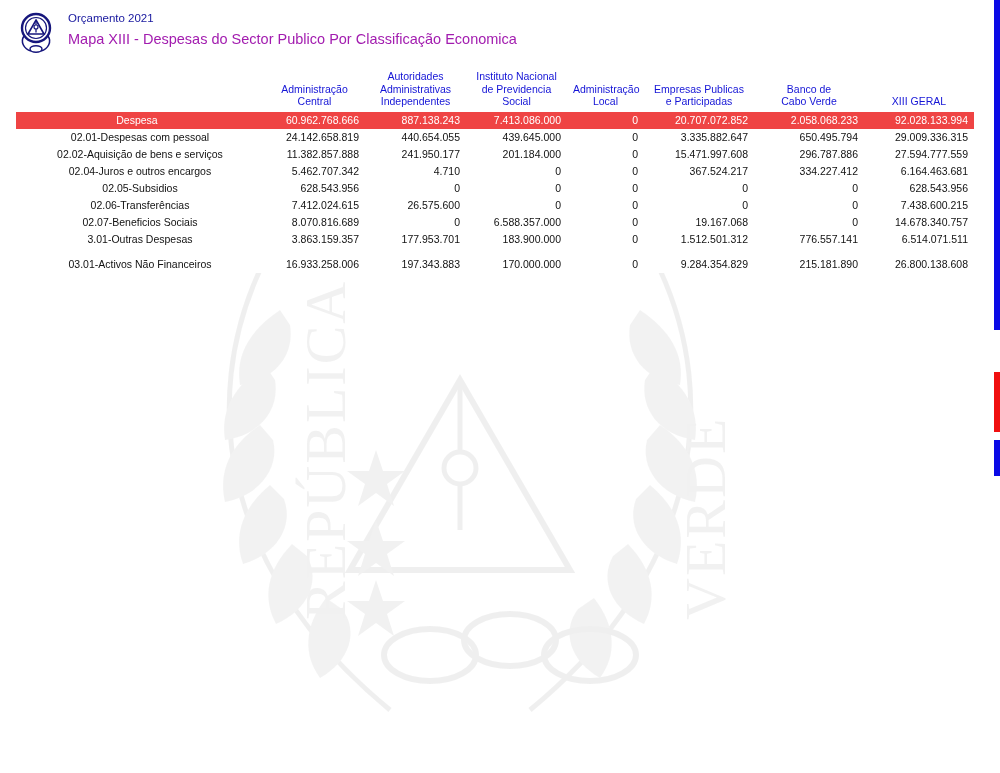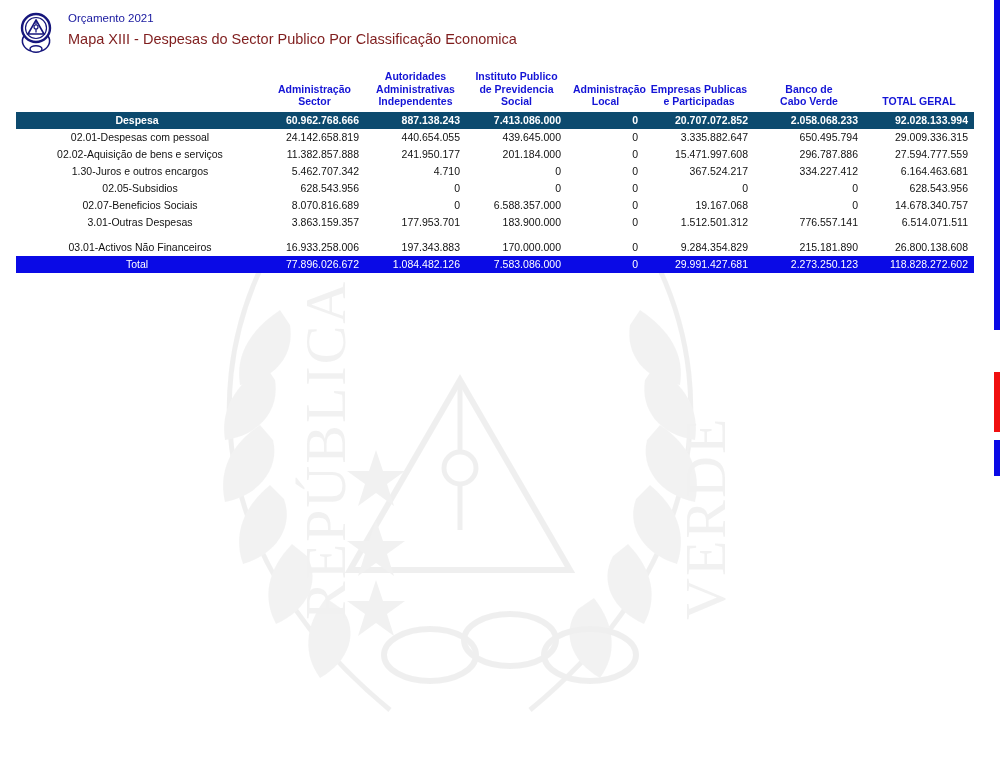--- a/index.html
+++ b/index.html
@@ -49,21 +49,21 @@
   #emblem svg { display: block; width: 44px; height: 44px; }
   #titles { margin-left: 10px; padding-top: 3px; }
   #doc-subtitle {
     font-size: 11.5px;
     color: #17179e;
     line-height: 14px;
     margin-bottom: 6px;
   }
   #doc-title {
     font-size: 14.5px;
-    color: #7f1d1d;
+    color: #a21caf;
     font-weight: normal;
     line-height: 17px;
   }
 
   
   #table-wrap {
     position: relative;
     z-index: 2;
     margin: 14px 0 0 16px;
     width: 958px;
@@ -78,44 +78,43 @@
   table.report col.c-label  { width: 248px; }
   table.report col.c-val    { width: 101px; }
   table.report col.c-val2   { width: 101px; }
   table.report col.c-val3   { width: 101px; }
   table.report col.c-val4   { width: 77px;  }
   table.report col.c-val5   { width: 110px; }
   table.report col.c-val6   { width: 110px; }
   table.report col.c-val7   { width: 110px; }
 
   table.report thead th {
-    font-weight: bold;
+    font-weight: normal;
     font-size: 10.5px;
     color: #1414d6;
     text-align: center;
     vertical-align: bottom;
     padding: 2px 6px 4px 6px;
     line-height: 12.5px;
   }
   table.report thead th.label-head { text-align: left; }
 
   table.report td {
     padding: 2px 6px;
     line-height: 13px;
     height: 17px;
     white-space: nowrap;
     overflow: hidden;
   }
   td.label { text-align: center; padding-left: 8px; }
   td.num   { text-align: right; }
 
   tr.group td {
-    background: #0c4a6e;
+    background: #ef4444;
     color: #ffffff;
-    font-weight: bold;
   }
   tr.group td.label { text-align: center; padding-left: 0; }
 
   tr.total td {
     background: #0a0ae6;
     color: #ffffff;
   }
   tr.total td.label { text-align: center; padding-left: 0; }
 
   tr.item td { background: #ffffff; }
@@ -213,27 +212,27 @@
           <col class="c-val2">
           <col class="c-val3">
         <col class="c-val4">
           <col class="c-val5">
           <col class="c-val6">
           <col class="c-val7">
       </colgroup>
       <thead>
         <tr id="head-row">
             <th class="label-head"><span></span></th>
-            <th><span>Administração</span><br><span>Sector</span></th>
+            <th><span>Administração</span><br><span>Central</span></th>
             <th><span>Autoridades</span><br><span>Administrativas</span><br><span>Independentes</span></th>
-            <th><span>Instituto Publico</span><br><span>de Previdencia</span><br><span>Social</span></th>
+            <th><span>Instituto Nacional</span><br><span>de Previdencia</span><br><span>Social</span></th>
             <th><span>Administração</span><br><span>Local</span></th>
             <th><span>Empresas Publicas</span><br><span>e Participadas</span></th>
             <th><span>Banco de</span><br><span>Cabo Verde</span></th>
-            <th><span>TOTAL GERAL</span></th>
+            <th><span>XIII GERAL</span></th>
           </tr>
       </thead>
       <tbody id="body">
           <tr class="group">
             <td class="label">Despesa</td>
             <td class="num">60.962.768.666</td>
             <td class="num">887.138.243</td>
             <td class="num">7.413.086.000</td>
             <td class="num">0</td>
             <td class="num">20.707.072.852</td>
@@ -254,38 +253,48 @@
             <td class="label">02.02-Aquisição de bens e serviços</td>
             <td class="num">11.382.857.888</td>
             <td class="num">241.950.177</td>
             <td class="num">201.184.000</td>
             <td class="num">0</td>
             <td class="num">15.471.997.608</td>
             <td class="num">296.787.886</td>
             <td class="num">27.594.777.559</td>
           </tr>
           <tr class="item">
-            <td class="label">1.30-Juros e outros encargos</td>
+            <td class="label">02.04-Juros e outros encargos</td>
             <td class="num">5.462.707.342</td>
             <td class="num">4.710</td>
             <td class="num">0</td>
             <td class="num">0</td>
             <td class="num">367.524.217</td>
             <td class="num">334.227.412</td>
             <td class="num">6.164.463.681</td>
           </tr>
           <tr class="item">
             <td class="label">02.05-Subsidios</td>
             <td class="num">628.543.956</td>
             <td class="num">0</td>
             <td class="num">0</td>
             <td class="num">0</td>
             <td class="num">0</td>
             <td class="num">0</td>
             <td class="num">628.543.956</td>
+          </tr>
+          <tr class="item">
+            <td class="label">02.06-Transferências</td>
+            <td class="num">7.412.024.615</td>
+            <td class="num">26.575.600</td>
+            <td class="num">0</td>
+            <td class="num">0</td>
+            <td class="num">0</td>
+            <td class="num">0</td>
+            <td class="num">7.438.600.215</td>
           </tr>
           <tr class="item">
             <td class="label">02.07-Beneficios Sociais</td>
             <td class="num">8.070.816.689</td>
             <td class="num">0</td>
             <td class="num">6.588.357.000</td>
             <td class="num">0</td>
             <td class="num">19.167.068</td>
             <td class="num">0</td>
             <td class="num">14.678.340.757</td>
@@ -312,30 +321,20 @@
           </tr>
           <tr class="item">
             <td class="label">03.01-Activos Não Financeiros</td>
             <td class="num">16.933.258.006</td>
             <td class="num">197.343.883</td>
             <td class="num">170.000.000</td>
             <td class="num">0</td>
             <td class="num">9.284.354.829</td>
             <td class="num">215.181.890</td>
             <td class="num">26.800.138.608</td>
-          </tr>
-          <tr class="total">
-            <td class="label">Total</td>
-            <td class="num">77.896.026.672</td>
-            <td class="num">1.084.482.126</td>
-            <td class="num">7.583.086.000</td>
-            <td class="num">0</td>
-            <td class="num">29.991.427.681</td>
-            <td class="num">2.273.250.123</td>
-            <td class="num">118.828.272.602</td>
           </tr>
         </tbody>
     </table>
   </div>
 
   <div id="edge-marks">
     <div class="edge-mark" id="edge-blue-1"></div>
     <div class="edge-mark" id="edge-red"></div>
     <div class="edge-mark" id="edge-blue-2"></div>
   </div>

